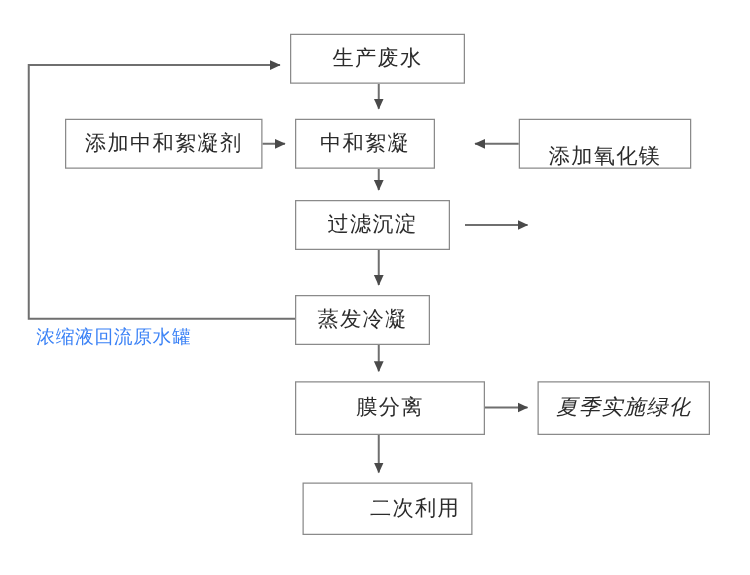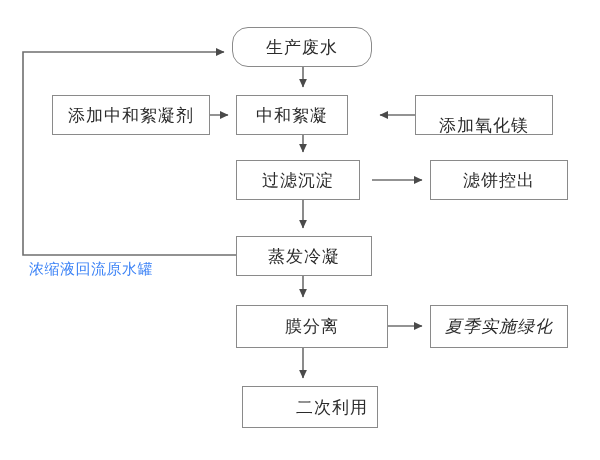--- a/index.html
+++ b/index.html
@@ -89,45 +89,42 @@
 
       <path d="M303,276 L303,297" marker-end="url(#arrow-d)"></path>
 
       <path d="M372,326 L422,326" marker-end="url(#arrow-r)"></path>
 
       <path d="M303,348 L303,378" marker-end="url(#arrow-d)"></path>
 
     </g>
   </svg>
 
-  <div class="node" style="left:232px; top:27px; width:140px; height:40px;border-radius:16px;">
+  <div class="node" style="left:232px; top:27px; width:140px; height:40px;">
     <span>生产废水</span>
   </div>
 
   <div class="node" style="left:32px; top:95px; width:158px; height:40px;margin-left:20px;">
     <span>添加中和絮凝剂</span>
   </div>
 
   <div class="node" style="left:236px; top:95px; width:112px; height:40px;">
     <span>中和絮凝</span>
   </div>
 
   <div class="node" style="left:415px; top:95px; width:138px; height:40px;align-items:flex-end;">
     <span>添加氧化镁</span>
   </div>
 
   <div class="node" style="left:236px; top:160px; width:124px; height:40px;">
     <span>过滤沉淀</span>
   </div>
 
-  <div class="node" style="left:430px; top:160px; width:138px; height:40px;">
-    <span>滤饼控出</span>
-  </div>
 
-  <div class="node" style="left:236px; top:236px; width:136px; height:40px;">
+  <div class="node" style="left:236px; top:236px; width:108px; height:40px;">
     <span>蒸发冷凝</span>
   </div>
 
   <div class="node" style="left:236px; top:305px; width:152px; height:43px;">
     <span>膜分离</span>
   </div>
 
   <div class="node" style="left:430px; top:305px; width:138px; height:43px;font-style:italic;">
     <span>夏季实施绿化</span>
   </div>

